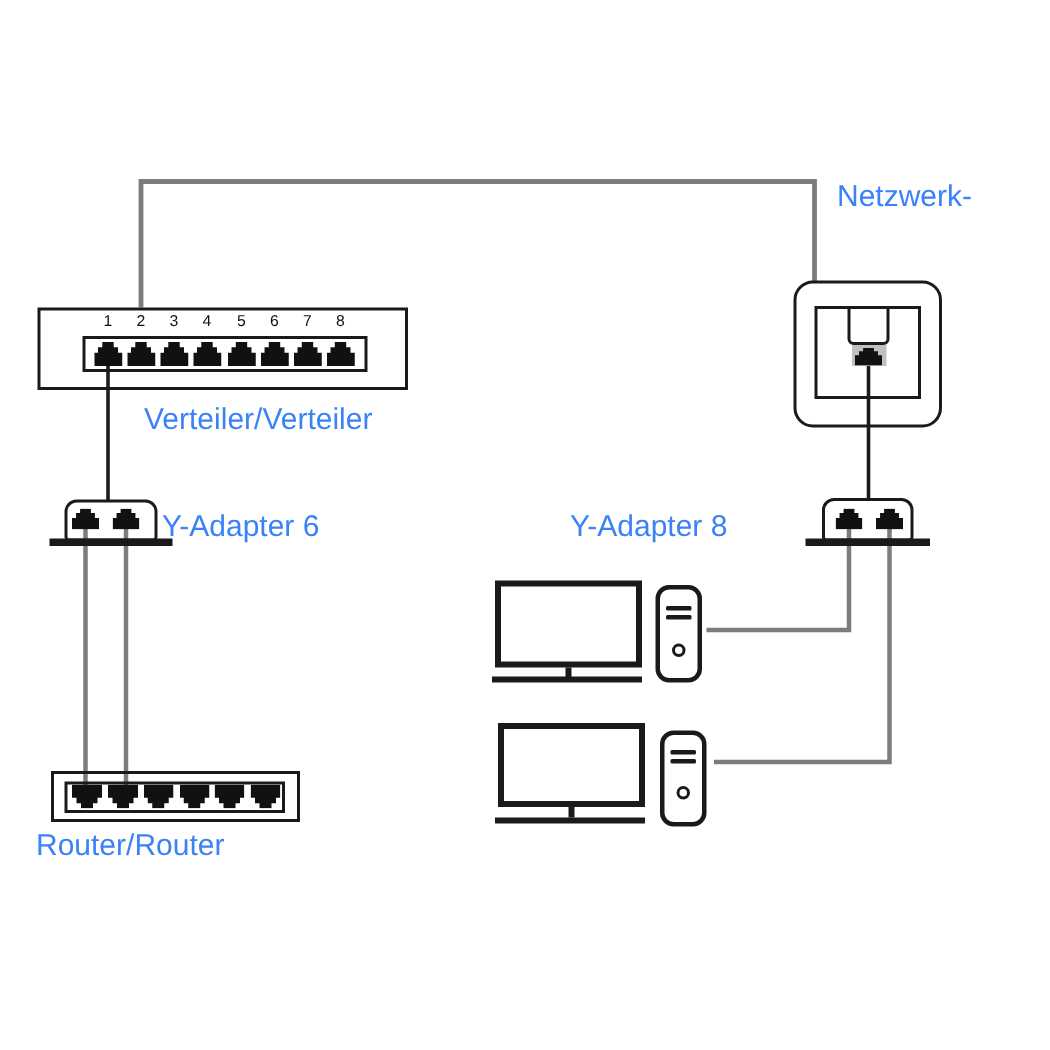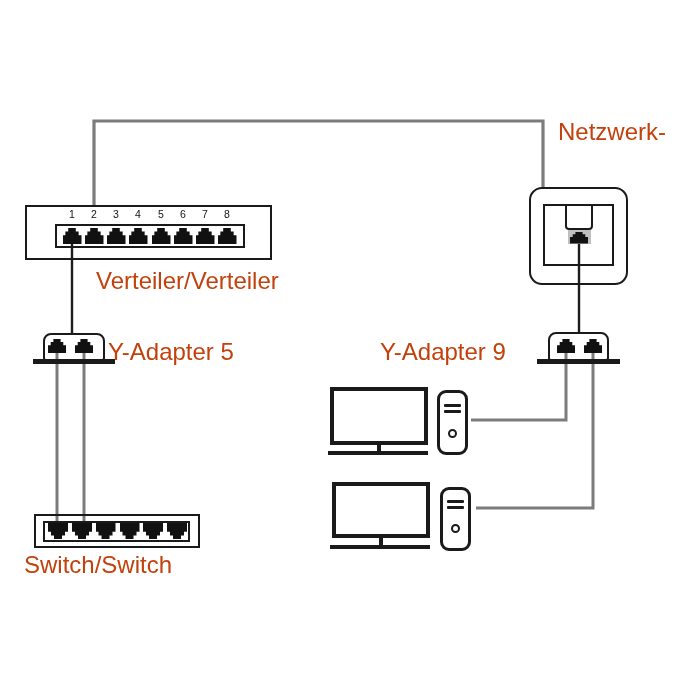--- a/index.html
+++ b/index.html
@@ -19,21 +19,21 @@
   .jack-up, .jack-down { position:absolute; background:#111; }
   .jack-up {
     clip-path: polygon(0% 100%,0% 45%,15% 45%,15% 22%,30% 22%,30% 0%,70% 0%,70% 22%,85% 22%,85% 45%,100% 45%,100% 100%);
   }
   .jack-down {
     clip-path: polygon(0% 0%,100% 0%,100% 55%,85% 55%,85% 78%,70% 78%,70% 100%,30% 100%,30% 78%,15% 78%,15% 55%,0% 55%);
   }
 
   .pnum { position:absolute; width:20px; text-align:center; font-size:10.5px; line-height:14px; color:#111; }
 
-  .lbl  { position:absolute; font-size:24px; line-height:31px; white-space:nowrap; color:#c2410c; }
+  .lbl  { position:absolute; font-size:20px; line-height:31px; white-space:nowrap; color:#3b82f6; }
 
   .bar  { position:absolute; background:#1a1a1a; }
 
   .yadapter { position:absolute; border:2.5px solid #1a1a1a; border-radius:8px 8px 3px 3px; background:transparent; }
 
   .tower { position:absolute; border:3px solid #1a1a1a; border-radius:9px; background:transparent; }
   .vent  { position:absolute; background:#1a1a1a; border-radius:1px; }
   .pwr   { position:absolute; border:2.5px solid #1a1a1a; border-radius:50%; background:transparent; }
 
   .monitor { position:absolute; border:4px solid #1a1a1a; background:transparent; }
@@ -75,47 +75,47 @@
   <div class="jack-up" style="left:151.5px;top:228px;width:19px;height:16px;"></div>
   <div class="jack-up" style="left:173.5px;top:228px;width:19px;height:16px;"></div>
   <div class="jack-up" style="left:195.5px;top:228px;width:19px;height:16px;"></div>
   <div class="jack-up" style="left:217.5px;top:228px;width:19px;height:16px;"></div>
   <div class="lbl" style="left:96px;top:265px;">Verteiler/Verteiler</div>
 
   <div class="yadapter" style="left:43px;top:333px;width:62px;height:28px;"></div>
   <div class="jack-up" style="left:48px;top:339px;width:18px;height:14px;"></div>
   <div class="jack-up" style="left:75px;top:339px;width:18px;height:14px;"></div>
   <div class="bar" style="left:33px;top:358.5px;width:82px;height:5.5px;"></div>
-  <div class="lbl" style="left:108px;top:336px;">Y-Adapter 5</div>
+  <div class="lbl" style="left:108px;top:336px;">Y-Adapter 6</div>
 
   <div class="box" style="left:34px;top:514px;width:166px;height:34px;">
     <div class="box2" style="left:6.5px;top:4.5px;width:147px;height:21px;"></div>
   </div>
   <div class="jack-down" style="left:48px;top:523px;width:20px;height:16px;"></div>
   <div class="jack-down" style="left:72px;top:523px;width:20px;height:16px;"></div>
   <div class="jack-down" style="left:95.5px;top:523px;width:20px;height:16px;"></div>
   <div class="jack-down" style="left:119.5px;top:523px;width:20px;height:16px;"></div>
   <div class="jack-down" style="left:143px;top:523px;width:20px;height:16px;"></div>
   <div class="jack-down" style="left:167px;top:523px;width:20px;height:16px;"></div>
-  <div class="lbl" style="left:24px;top:549px;">Switch/Switch</div>
+  <div class="lbl" style="left:24px;top:549px;">Router/Router</div>
 
   <div class="box" style="left:529px;top:187px;width:99px;height:98px;border-radius:13px;"></div>
   <div class="box2" style="left:543px;top:204px;width:71px;height:62px;"></div>
   <div class="box2" style="left:565px;top:204px;width:28px;height:26px;border-radius:0 0 4px 4px;"></div>
   <div class="dosepad" style="left:567.5px;top:230px;width:23px;height:14px;"></div>
   <div class="jack-up" style="left:570px;top:231.5px;width:18px;height:12px;"></div>
   <div class="lbl" style="left:558px;top:116px;">
     <div>Netzwerk-</div>
   </div>
 
   <div class="yadapter" style="left:548px;top:332px;width:61px;height:29px;"></div>
   <div class="jack-up" style="left:557px;top:339px;width:18px;height:14px;"></div>
   <div class="jack-up" style="left:584px;top:339px;width:18px;height:14px;"></div>
   <div class="bar" style="left:537px;top:358.5px;width:83px;height:5.5px;"></div>
-  <div class="lbl" style="left:380px;top:336px;">Y-Adapter 9</div>
+  <div class="lbl" style="left:380px;top:336px;">Y-Adapter 8</div>
 
   <div class="monitor" style="left:330px;top:387px;width:98px;height:58px;"></div>
   <div class="bar" style="left:376.5px;top:445px;width:4px;height:6.5px;"></div>
   <div class="bar" style="left:328px;top:450.5px;width:100px;height:4.5px;"></div>
   <div class="tower" style="left:437px;top:390px;width:31px;height:65px;"></div>
   <div class="vent" style="left:444px;top:403.5px;width:17px;height:3.8px;"></div>
   <div class="vent" style="left:444px;top:409.5px;width:17px;height:3.8px;"></div>
   <div class="pwr" style="left:447.5px;top:428.5px;width:9.5px;height:9.5px;"></div>
 
   <div class="monitor" style="left:332px;top:482px;width:98px;height:56px;"></div>

